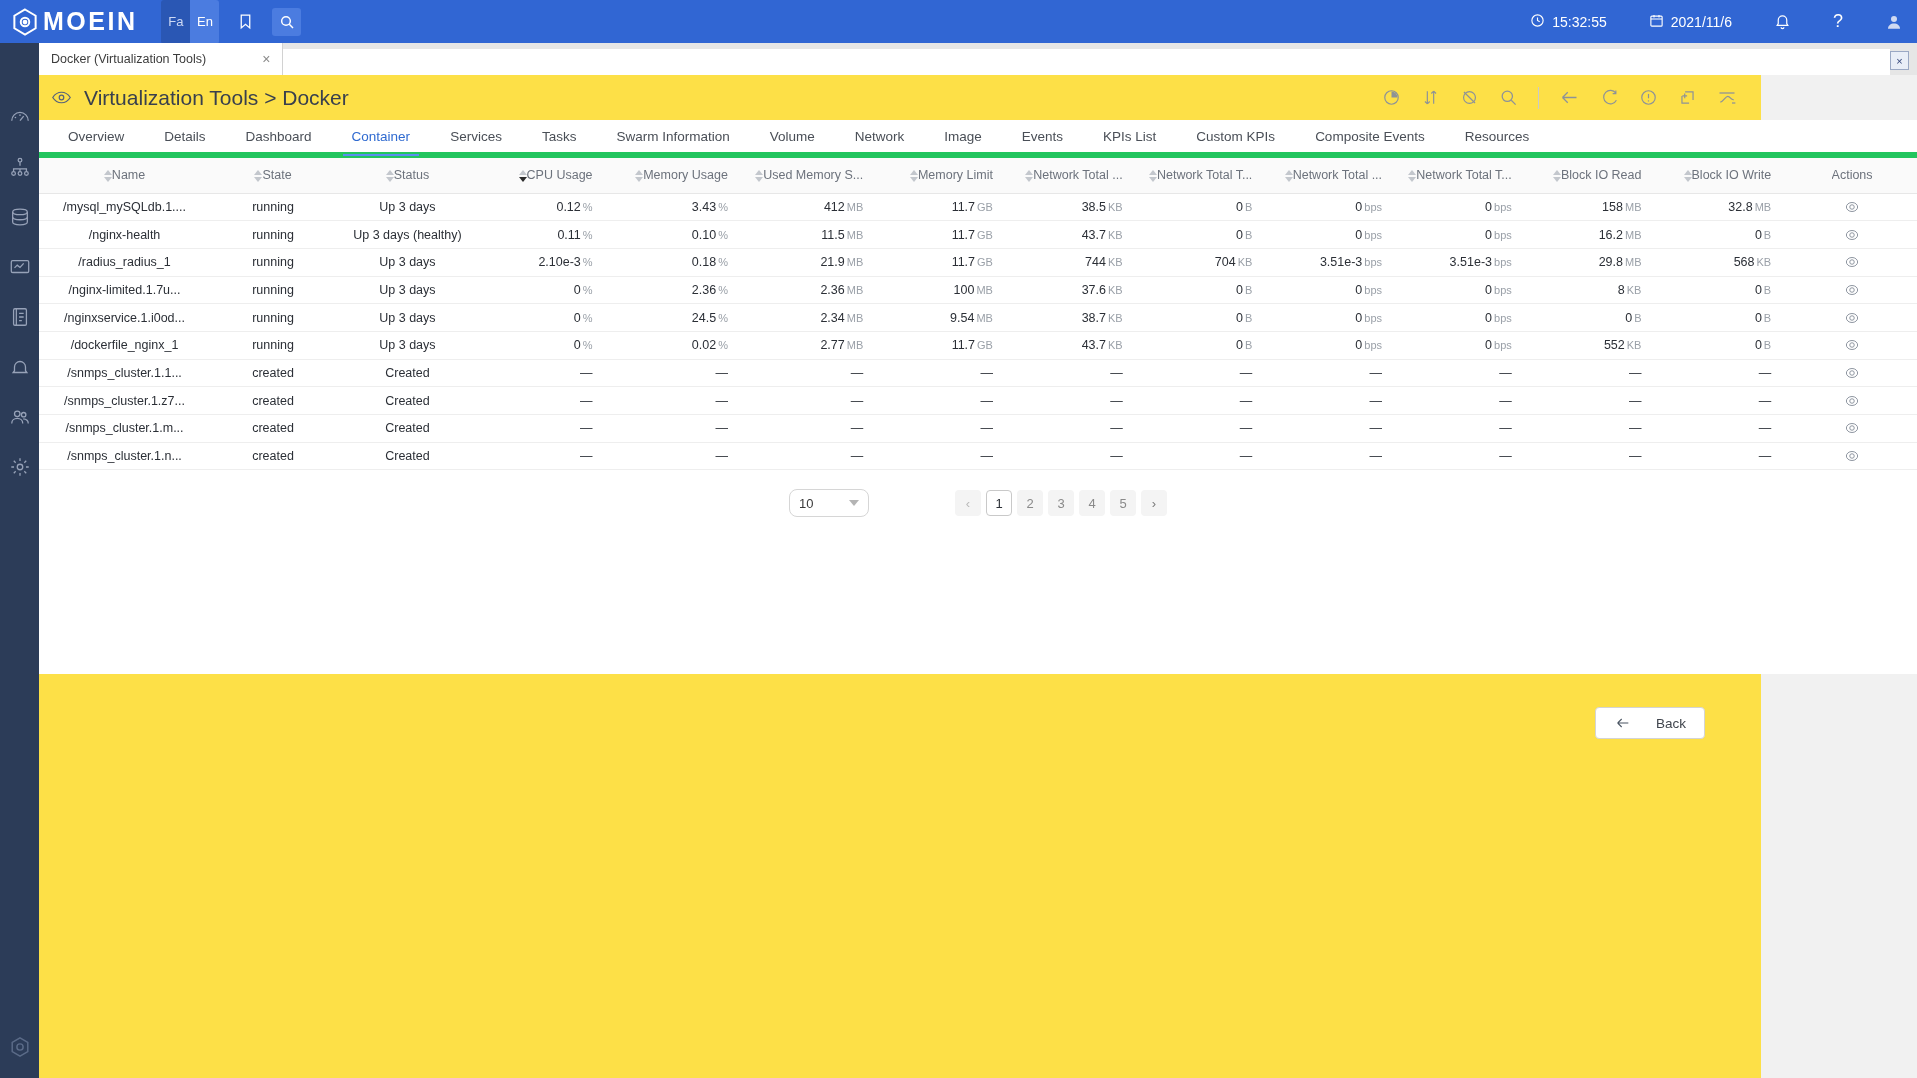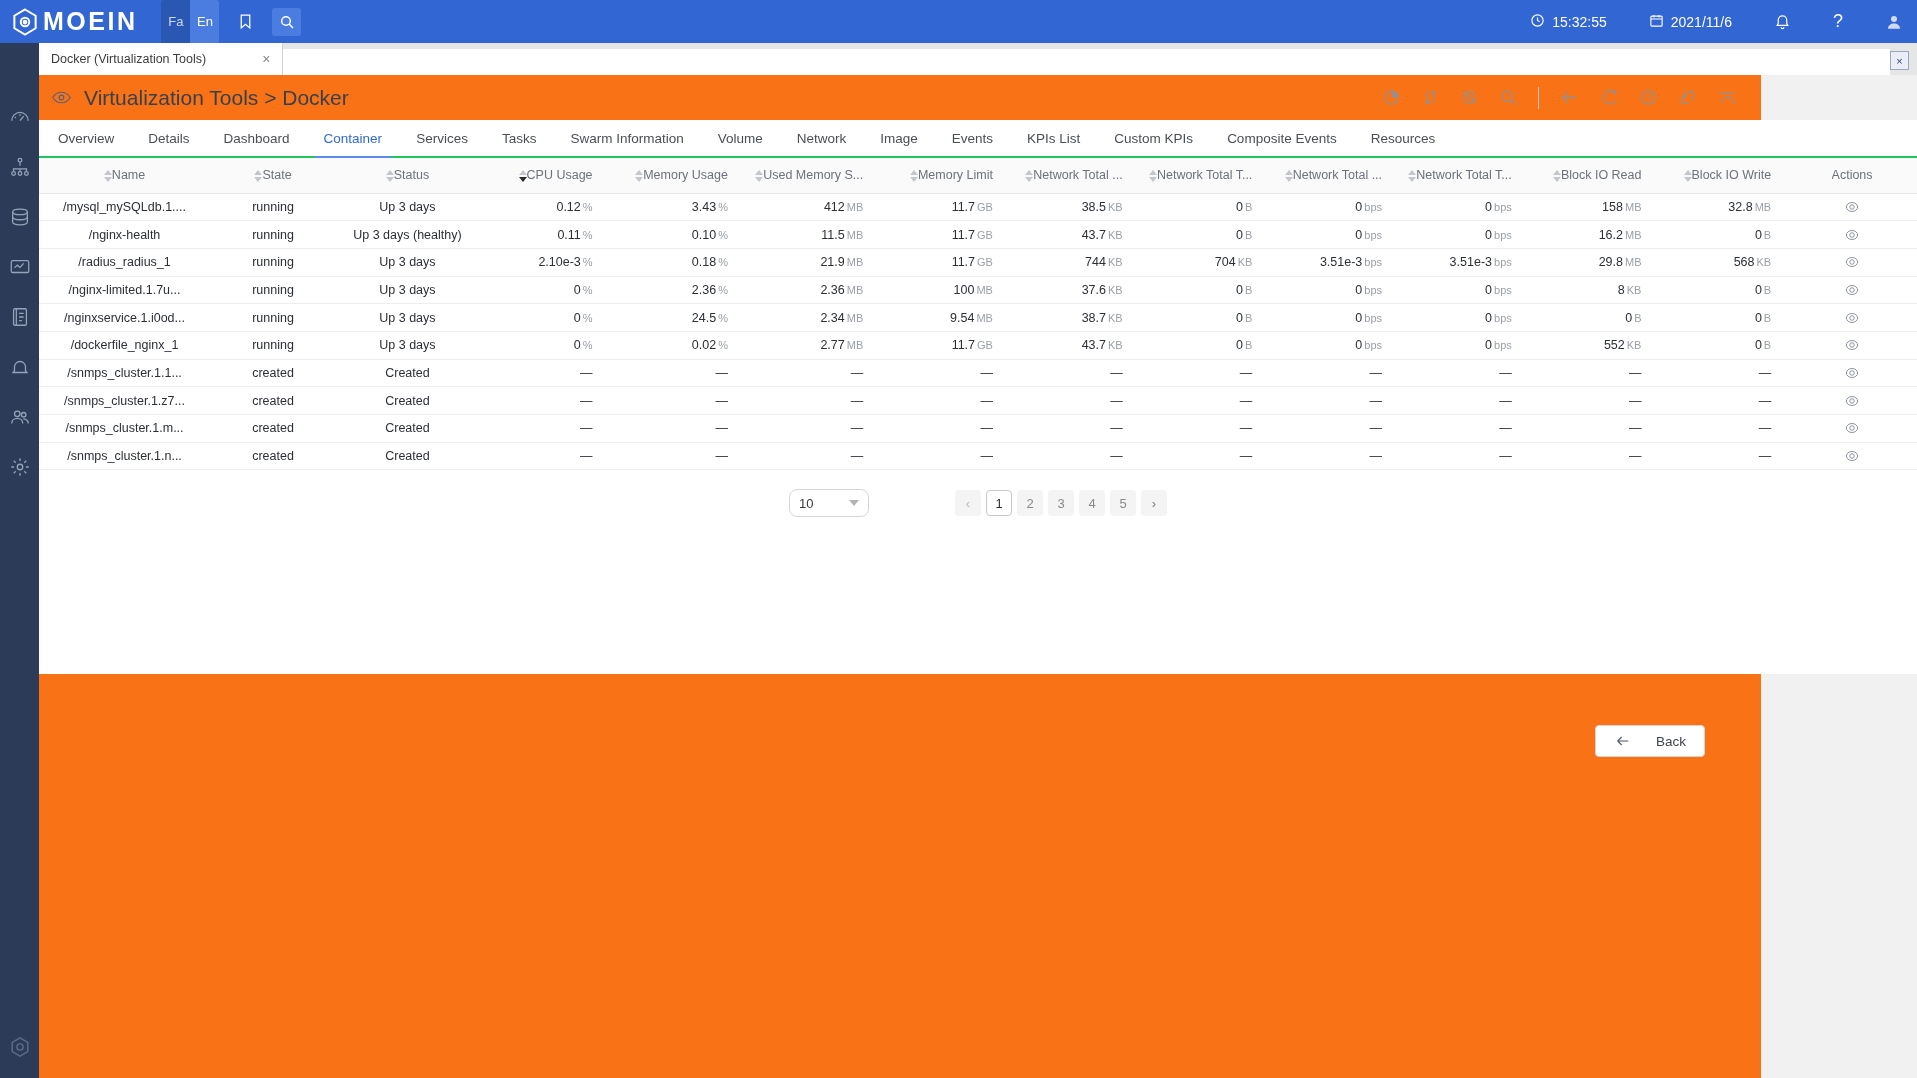--- a/index.html
+++ b/index.html
@@ -58,37 +58,37 @@
     display: flex; align-items: center; justify-content: center; position: relative;
   }
   .closeall::after {
     content:""; position:absolute; top:-3px; left:3px; width:19px; height:19px;
     border:1px solid #b9c2d4; background:#dfe4ee; z-index:-1;
   }
 
   
   .page {
     position: absolute; top: 75px; left: 39px; width: 1722px; height: 1003px;
-    background: #f97316;
+    background: #fde047;
   }
   .page-head { height: 45px; display: flex; align-items: center; padding: 0 0 0 12px; }
   .eye-ic { color: #56627a; margin-right: 12px; display:flex; }
   .page-title { font-size: 21px; color: #39404d; }
   .head-tools { margin-left: auto; display: flex; align-items: center; gap: 20px; padding-right: 24px; color: #8d9298; }
   .tool-ic { display: flex; align-items: center; justify-content: center; }
   .tool-sep { width: 1px; height: 22px; background: #c9c9c9; }
 
   
   .card {
     position: absolute; top: 45px; left: 0; width: 1878px; height: 554px;
     background: #ffffff;
   }
   .tabs {
-    height: 38px; display: flex; align-items: center; gap: 8px;
-    padding-left: 6px; border-bottom: 2px solid #22c55e;
+    height: 38px; display: flex; align-items: center; gap: 14px;
+    padding-left: 16px; border-bottom: 6px solid #22c55e;
   }
   .tab {
     font-size: 13.5px; color: #4a4f57; padding: 0 13px; height: 38px;
     display: flex; align-items: center; position: relative; white-space: nowrap;
   }
   .tab.active { color: #2f6ad0; }
   .tab.active::after {
     content: ""; position: absolute; left: 4px; right: 4px; bottom: -1px; height: 2px; background: #5b8def;
   }
 
@@ -129,21 +129,21 @@
     min-width: 26px; height: 26px; border-radius: 4px; background: #f4f4f4;
     display: flex; align-items: center; justify-content: center;
     font-size: 13px; color: #8a8a8a; padding: 0 7px;
   }
   .pg.active { background: #ffffff; border: 1px solid #c9c9c9; color: #2b2f36; }
   .pg.nav { color: #b9b9b9; }
   .pg.nav.enabled { color: #7b7b7b; }
 
   
   .backbtn {
-    position: absolute; right: 56px; top: 650px; width: 110px; height: 32px;
+    position: absolute; right: 56px; top: 632px; width: 110px; height: 32px;
     border: 1px solid #d4d4d4; border-radius: 4px; background: #fff;
     display: flex; align-items: center; justify-content: center; gap: 24px;
     font-size: 13.5px; color: #40454d;
   }
   .backbtn .arr { color: #4b5563; display:flex; }
 </style>
 </head>
 <body>
 
 <div class="topbar">

